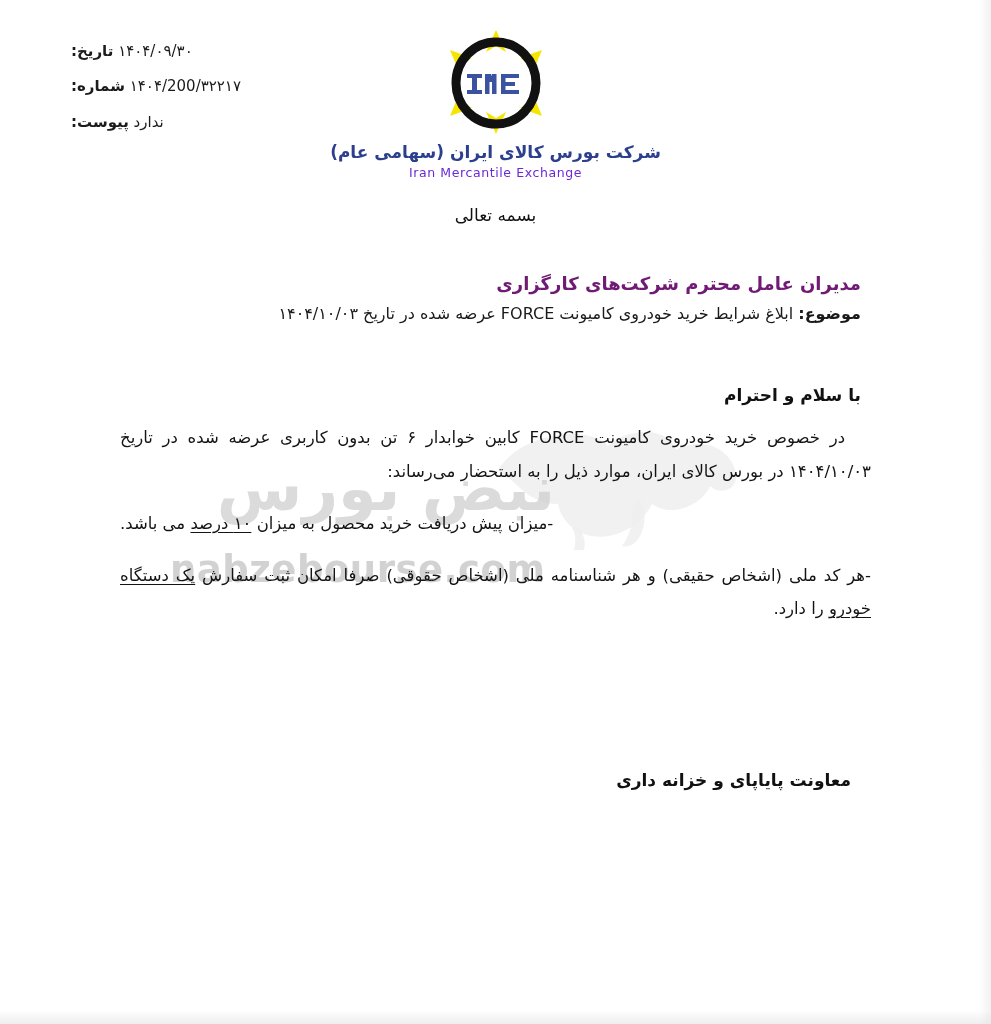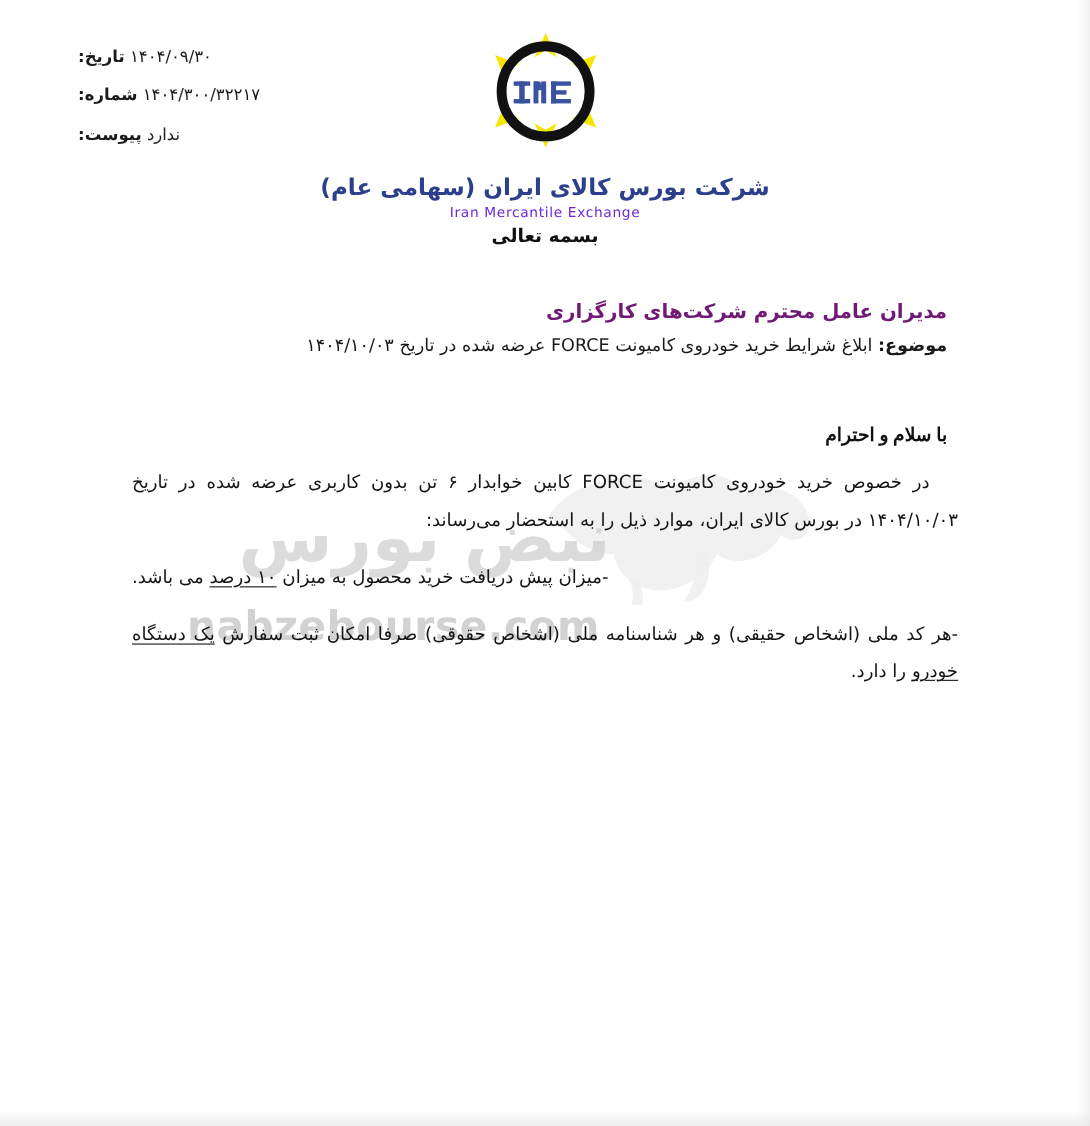--- a/index.html
+++ b/index.html
@@ -111,23 +111,23 @@
     text-align: center;
     z-index: 3;
   }
   .logo-mark {
     display: block;
     margin: 0 auto;
     width: 120px;
     height: 108px;
   }
   .logo-fa {
-    margin-top: 20px;
-    font-family: "DejaVu Sans", "Liberation Sans", sans-serif;
-    font-size: 21px;
+    margin-top: 4px;
+    font-family: "DejaVu Sans", "Liberation Sans", sans-serif;
+    font-size: 17px;
     font-weight: bold;
     color: #2b3f8c;
     direction: rtl;
     letter-spacing: 0px;
   }
   .logo-en {
     margin-top: 3px;
     font-family: "DejaVu Sans", "Liberation Sans", sans-serif;
     font-size: 12.5px;
     color: #6d28d9;
@@ -140,21 +140,21 @@
     position: absolute;
     top: 205px;
     right: 120px;
     left: 120px;
     direction: rtl;
     z-index: 2;
   }
   .basmala {
     text-align: center;
     font-size: 17px;
-    font-weight: bold;
+    font-weight: normal;
     color: #111;
     margin: 0 0 48px 0;
     letter-spacing: 0.5px;
   }
   .addressee {
     margin: 0 10px 6px 0;
     font-size: 18px;
     font-weight: bold;
     color: #701a75;
     text-align: right;
@@ -164,21 +164,20 @@
     font-size: 16px;
     color: #1a1a1a;
     line-height: 1.7;
   }
   .subject .subject-label { font-weight: bold; }
   .salutation {
     margin: 58px 10px 16px 0;
     font-size: 17px;
     font-weight: bold;
     color: #111;
-    font-family: Liberation Serif, serif;
   }
   .para {
     margin: 0 0 18px 0;
     font-size: 16.5px;
     color: #141414;
     line-height: 2.05;
     text-align: justify;
     text-justify: inter-word;
   }
   .para.indent { text-indent: 26px; }
@@ -216,21 +215,21 @@
     <div class="wm-fa">نبض بورس</div>
     <div class="wm-en">nabzebourse.com</div>
   </div>
 
   <div class="meta">
     <div class="meta-row">
       <span class="meta-value">۱۴۰۴/۰۹/۳۰</span>
       <span class="meta-label">تاریخ:</span>
     </div>
     <div class="meta-row">
-      <span class="meta-value">۱۴۰۴/۳۰۰/۳۲۲۱۷</span>
+      <span class="meta-value">۱۴۰۴/200/۳۲۲۱۷</span>
       <span class="meta-label">شماره:</span>
     </div>
     <div class="meta-row">
       <span class="meta-value">ندارد</span>
       <span class="meta-label">پیوست:</span>
     </div>
   </div>
 
   <div class="logo-wrap">
     <svg class="logo-mark" viewBox="0 0 120 108">
@@ -278,17 +277,18 @@
 
     <div class="para indent">در خصوص خرید خودروی کامیونت FORCE کابین خوابدار ۶ تن بدون کاربری عرضه شده در تاریخ ۱۴۰۴/۱۰/۰۳ در بورس کالای ایران، موارد ذیل را به استحضار می‌رساند:</div>
 
 
     <div class="para bullet" style="text-align:left;">-میزان پیش دریافت خرید محصول به میزان <u>۱۰ درصد</u> می باشد.</div>
 
     <div class="para bullet">-هر کد ملی (اشخاص حقیقی) و هر شناسنامه ملی (اشخاص حقوقی) صرفا امکان ثبت سفارش <u>یک دستگاه خودرو</u> را دارد.</div>
 
   </div>
 
+  <div class="signature">معاونت پایاپای و خزانه داری</div>
 
   <div class="page-edge-right"></div>
   <div class="page-edge-bottom"></div>
 
 </div>
 
 </body></html>

